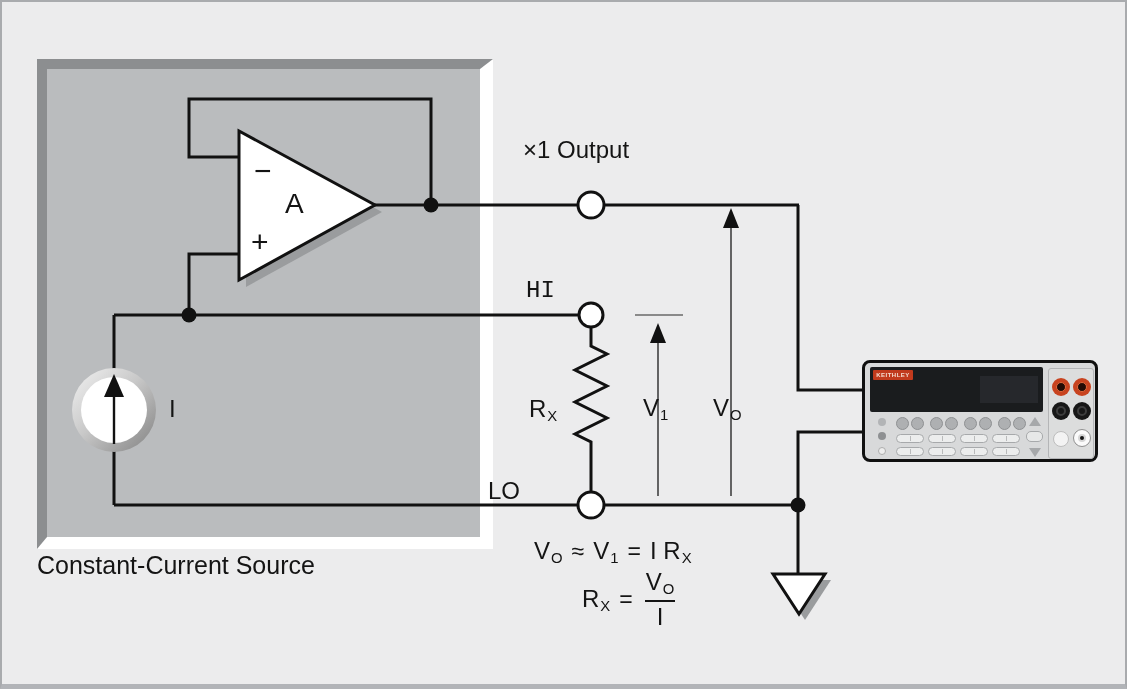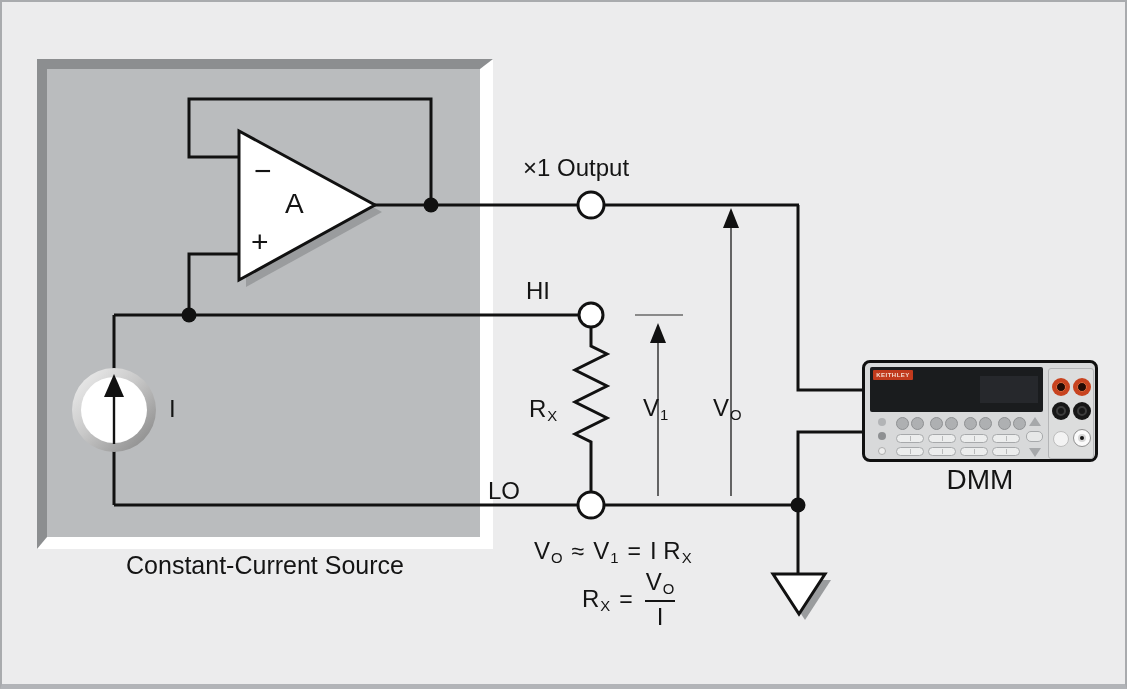--- a/index.html
+++ b/index.html
@@ -22,21 +22,21 @@
     border-right:13px solid #ffffff;
     border-bottom:12px solid #ffffff;
     background:#babcbe;
     box-sizing:border-box;
   }
   svg{position:absolute;left:0;top:0;}
   .lbl{position:absolute;font-size:24px;line-height:1.05;white-space:nowrap;}
   .sub{font-size:0.62em;vertical-align:-0.28em;margin-left:1px;}
   .opsign{font-size:30px;}
   .caption{
-    left:35px;top:549px;width:456px;text-align:center;
+    left:35px;top:549px;width:456px;
     font-size:25px;line-height:29px;
   }
   
   .eq{position:absolute;font-size:24px;display:flex;align-items:center;white-space:nowrap;}
   .eq .op{margin:0 9px;font-size:23px;}
   .frac{display:inline-flex;flex-direction:column;align-items:center;line-height:1;}
   .frac .num{padding:0 4px 3px 4px;}
   .frac .den{border-top:2px solid #141414;padding:3px 12px 0 12px;}
   
   #dmm{
@@ -170,22 +170,22 @@
     <div class="dmm-jacks">
       <span class="jack jack-red" style="left:3px;top:9px;"></span>
       <span class="jack jack-red" style="left:24px;top:9px;"></span>
       <span class="jack jack-black" style="left:3px;top:33px;"></span>
       <span class="jack jack-black" style="left:24px;top:33px;"></span>
       <span class="jack jack-whitebtn" style="left:4px;top:62px;"></span>
       <span class="jack jack-white" style="left:24px;top:60px;"></span>
     </div>
   </div>
 
-  <div class="lbl" style="left:521px;top:153px;">×1 Output</div>
-  <div class="lbl" style="left:524px;top:276px;">HI</div>
+  <div class="lbl" style="left:521px;top:135px;">×1 Output</div>
+  <div class="lbl" style="left:524px;top:276px;font-family:Liberation Mono, monospace;">HI</div>
   <div class="lbl" style="left:486px;top:476px;">LO</div>
 
   <div class="lbl" style="left:283px;top:187px;font-size:28px;">A</div>
   <div class="lbl opsign" style="left:252px;top:153px;">−</div>
   <div class="lbl opsign" style="left:249px;top:224px;">+</div>
   <div class="lbl" style="left:167px;top:394px;">I</div>
 
   <div class="lbl" style="left:527px;top:394px;"><span>R</span><span class="sub">X</span></div>
   <div class="lbl" style="left:641px;top:393px;"><span>V</span><span class="sub">1</span></div>
   <div class="lbl" style="left:711px;top:393px;"><span>V</span><span class="sub">O</span></div>
@@ -204,15 +204,14 @@
     <span class="frac">
       <span class="num"><span>V</span><span class="sub">O</span></span>
       <span class="den">I</span>
     </span>
   </div>
 
   <div class="lbl caption">
     <div>Constant-Current Source</div>
   </div>
 
-  <div class="lbl" style="left:860px;top:463px;width:236px;text-align:center;font-size:28px;">DMM</div>
 
 </div>
 
 </body></html>

